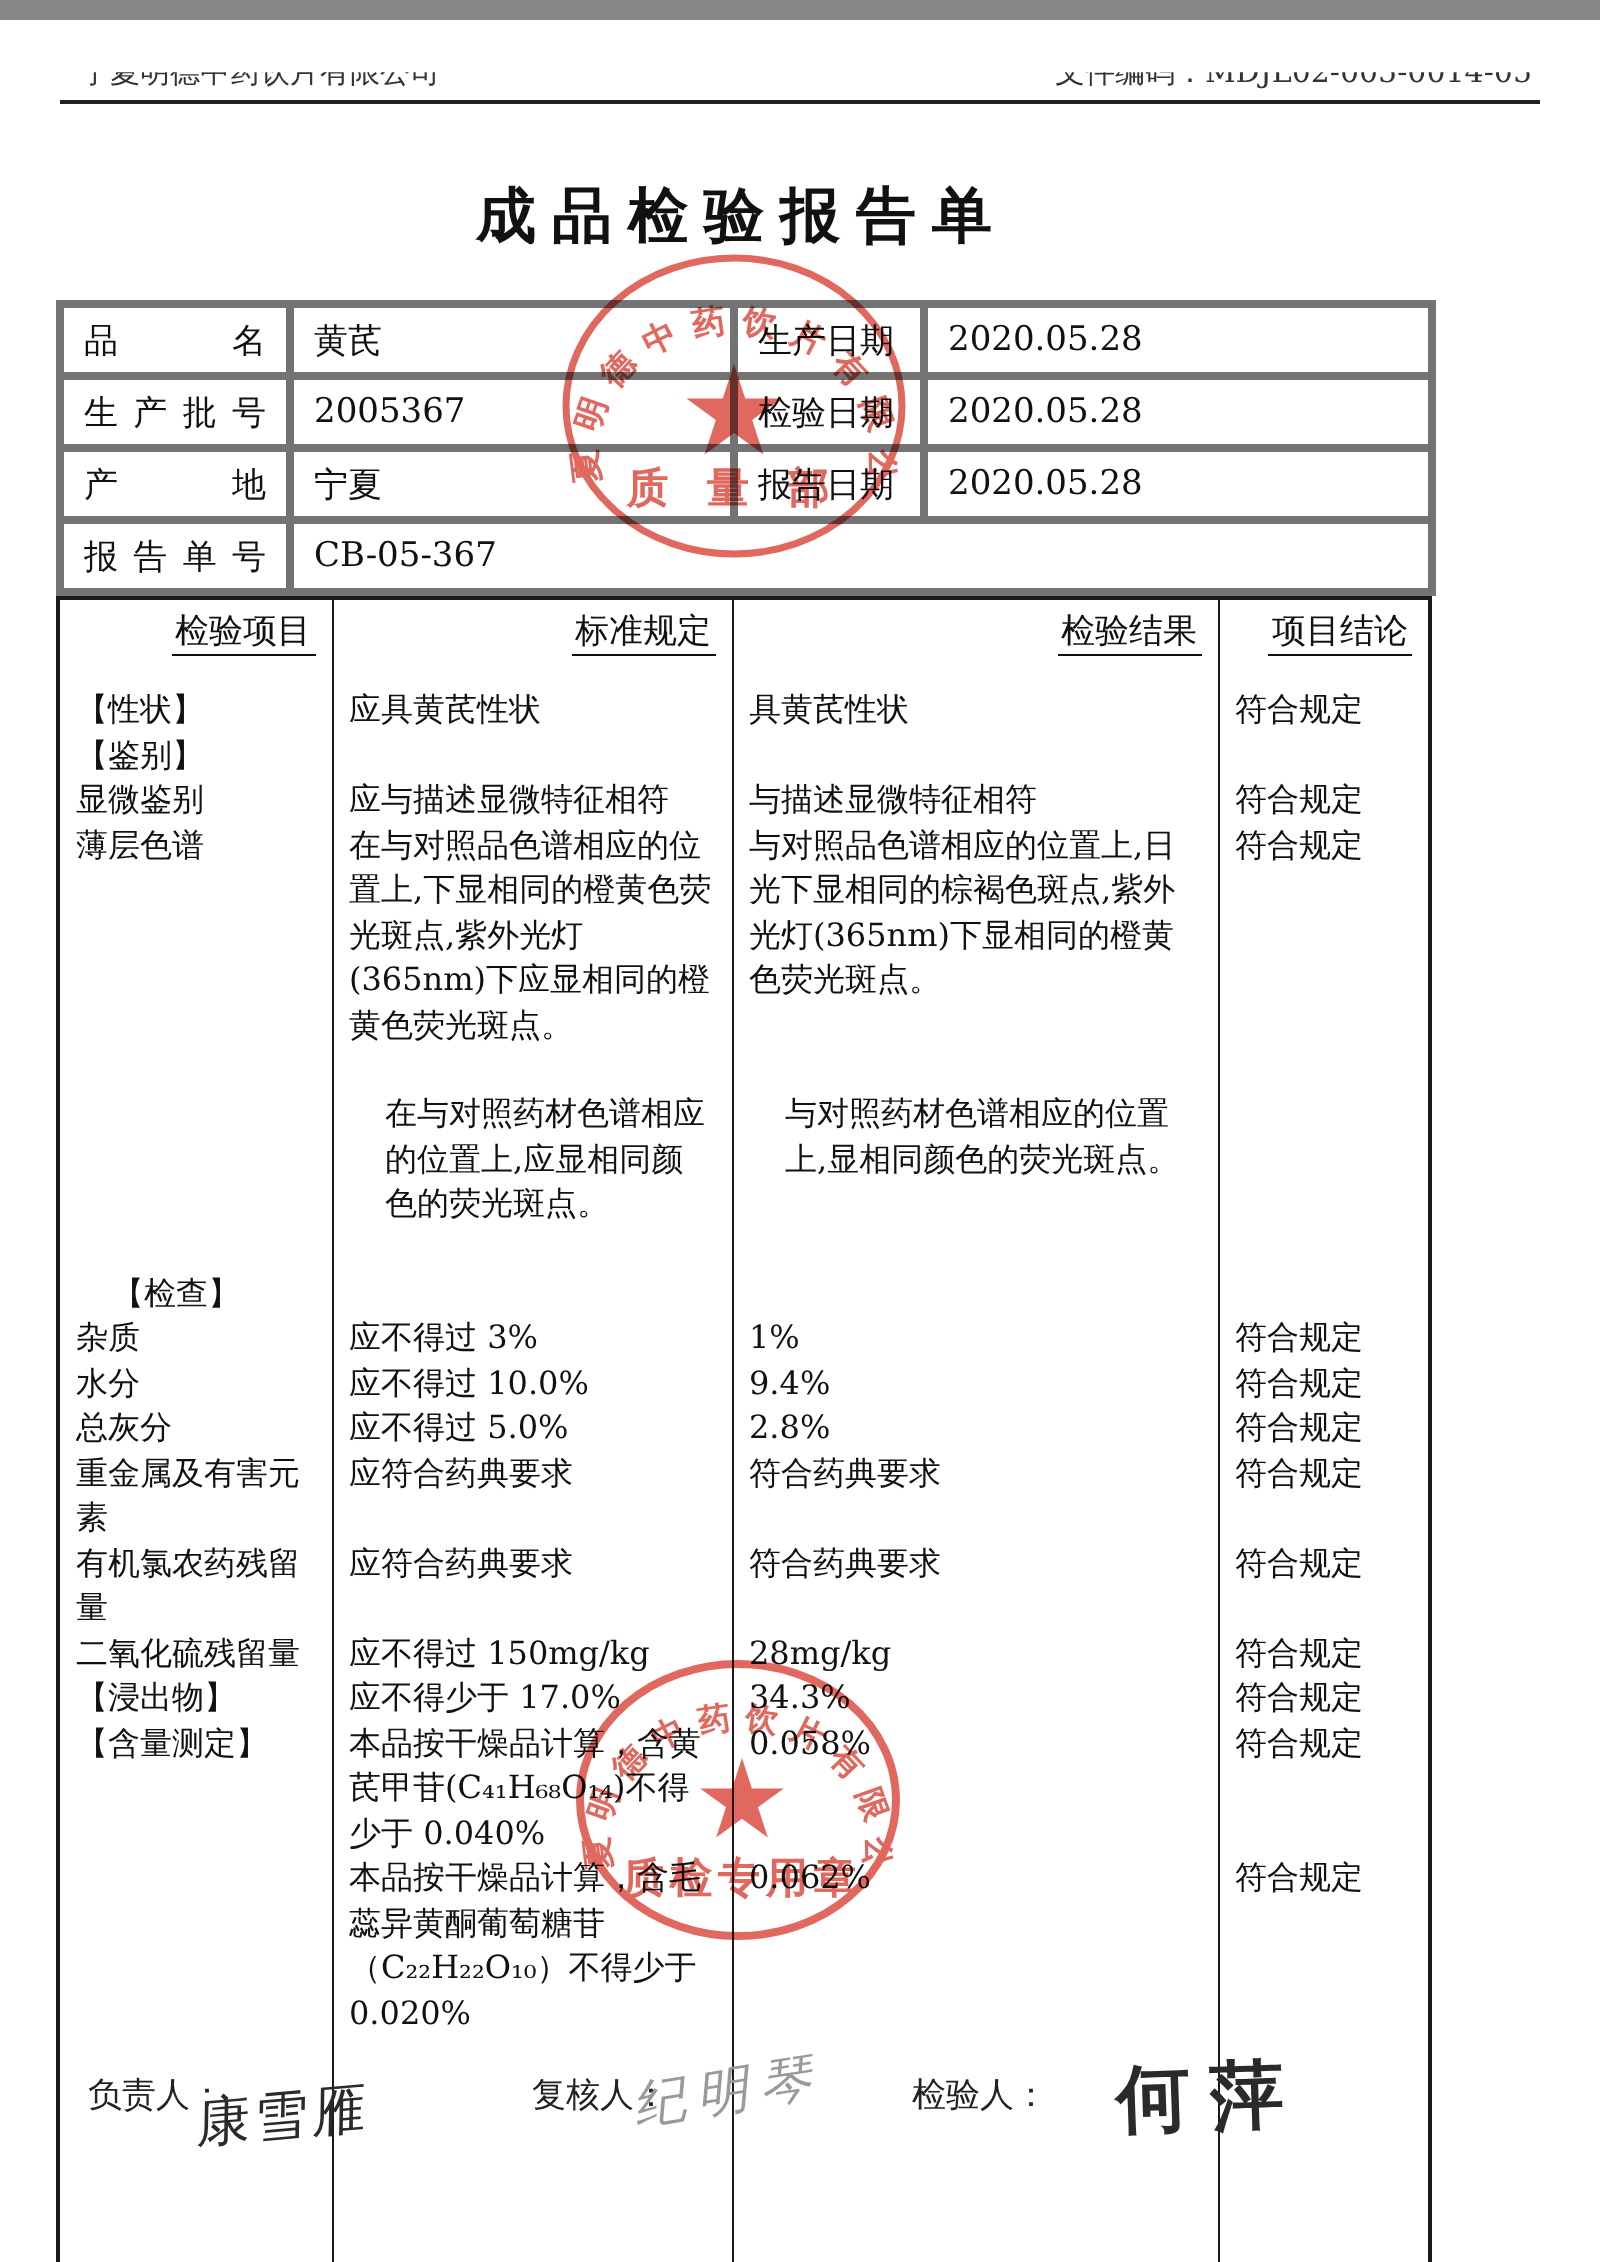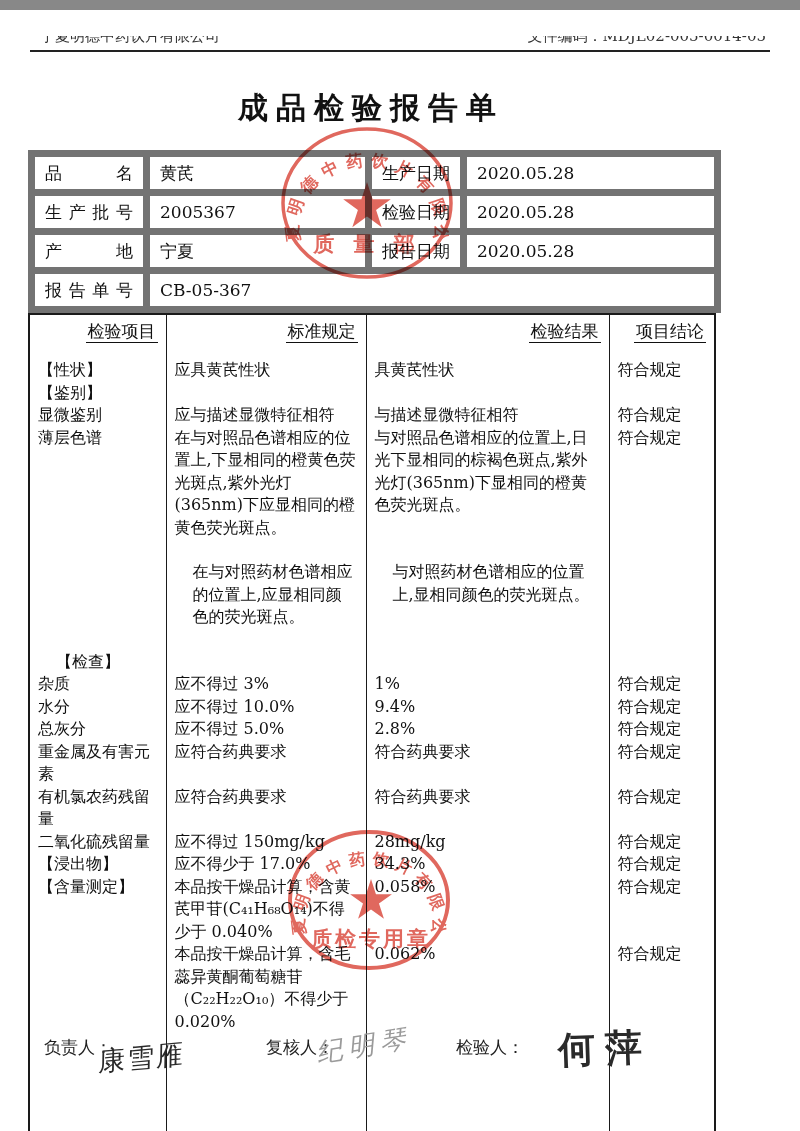--- a/index.html
+++ b/index.html
@@ -25,21 +25,21 @@
   
   .title{
     position:absolute;top:78px;left:28px;width:686px;margin:0;
     text-align:center;font-size:30px;font-weight:bold;letter-spacing:8px;
   }
   
   .tables{position:absolute;top:140px;left:28px;width:686px;}
   table{border-collapse:collapse;width:686px;table-layout:fixed;}
   td{font-size:17px;vertical-align:top;}
   
-  .info-table td{border:7px solid #737373;height:28px;padding:2px 10px;vertical-align:middle;}
+  .info-table td{border:4px solid #737373;height:28px;padding:2px 10px;vertical-align:middle;}
   .info-table .lab{text-align:justify;text-align-last:justify;}
   
   .main-table{border:2px solid #1a1a1a;}
   .main-table td{border-left:1.5px solid #1a1a1a;padding:0 8px;line-height:22.5px;font-size:16px;}
   .main-table td:first-child{border-left:none;}
   .main-table tr.hdr td{height:28px;text-align:right;vertical-align:middle;font-size:17px;padding-top:2px;}
   .main-table tr.hdr span{border-bottom:1.5px solid #111;padding:0 2px 1px 2px;}
   .main-table tr.first-body td{padding-top:14px;}
   .main-table tr.gap-above td{padding-top:22px;padding-left:26px;}
   .main-table tr.filler td{height:180px;}

